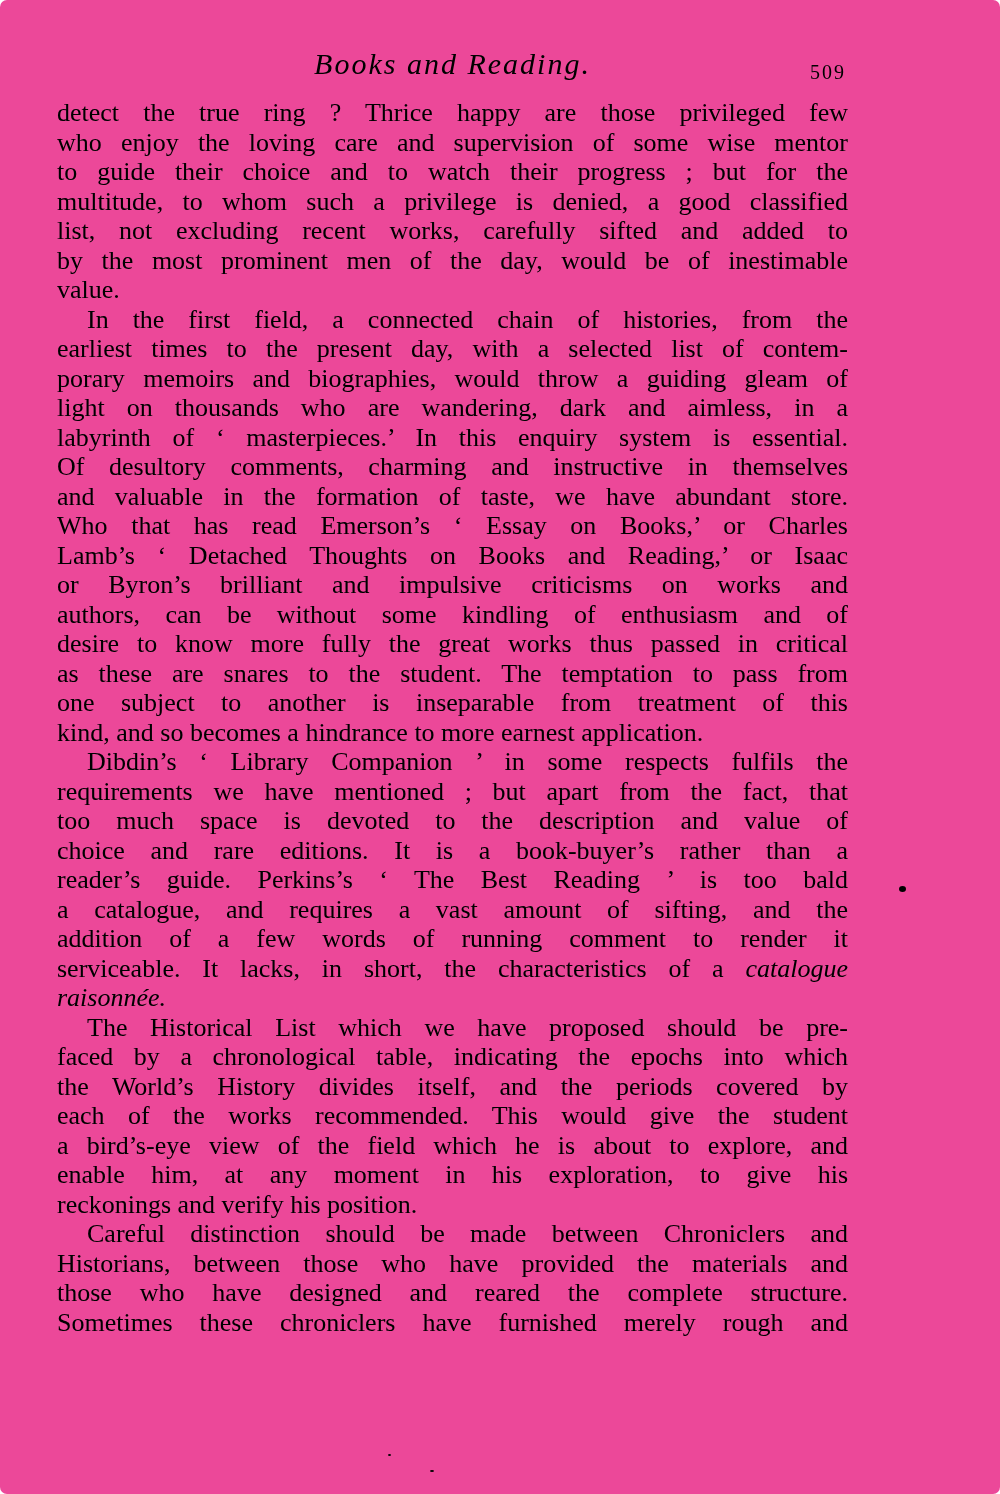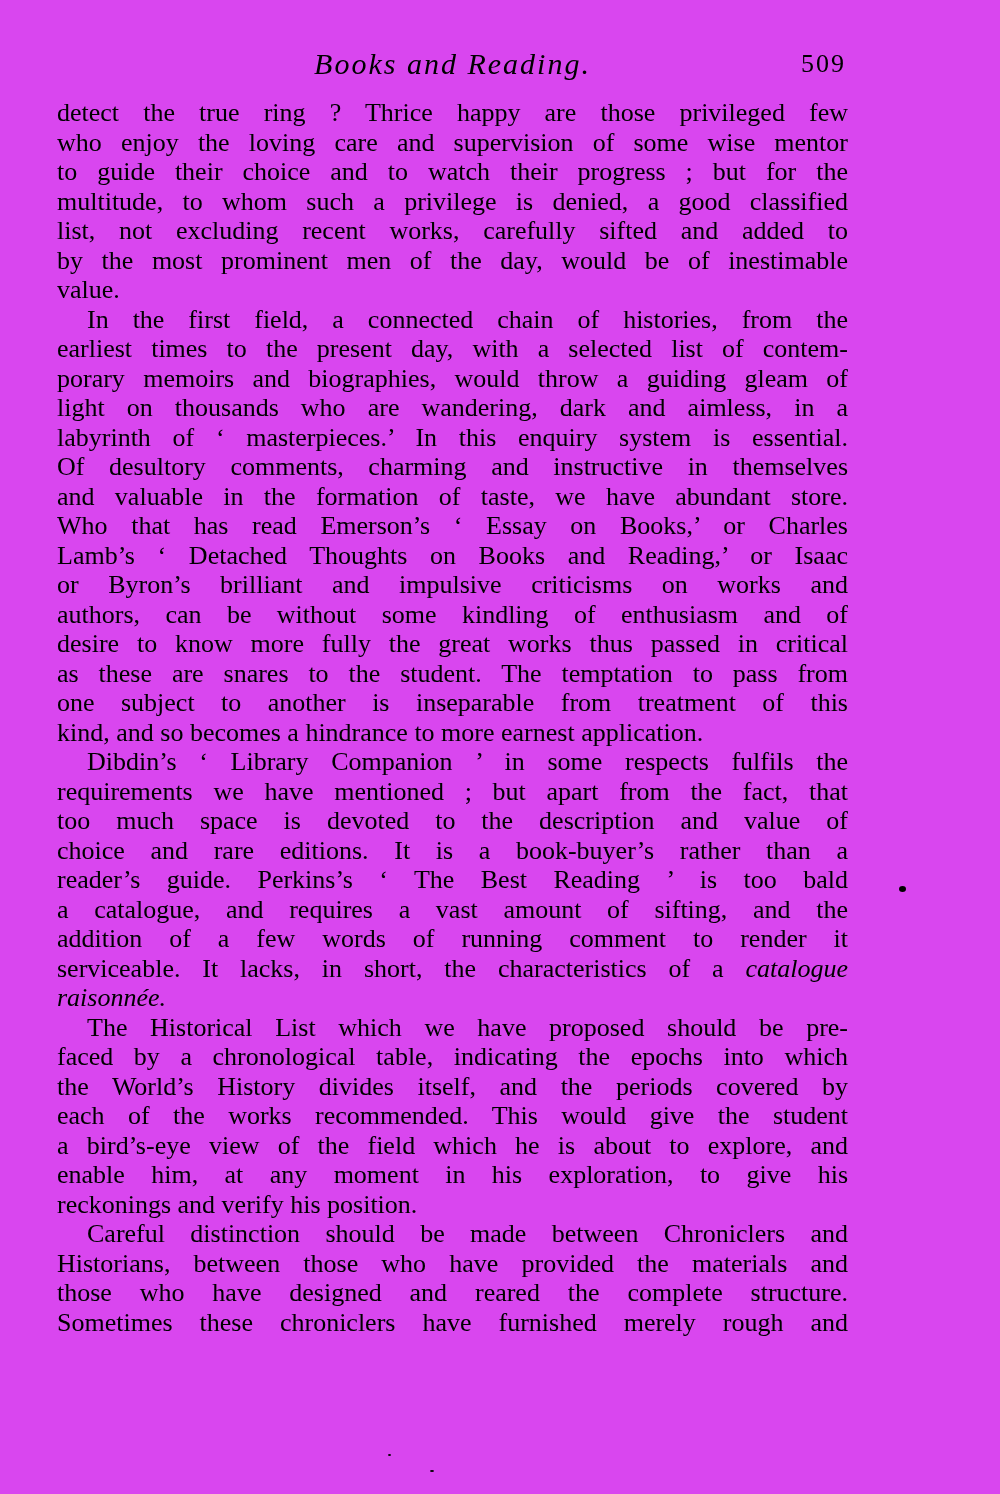--- a/index.html
+++ b/index.html
@@ -4,45 +4,46 @@
 <style>
   html, body {
     margin: 0;
     padding: 0;
     background: #ffffff;
   }
   .page {
     position: relative;
     width: 1000px;
     height: 1494px;
-    background: #d946ef;
+    background: #ec4899;
     color: #000000;
     font-family: "Liberation Serif", "DejaVu Serif", serif;
     overflow: hidden;
+    border-radius: 7px;
   }
   .header {
     position: absolute;
     left: 57px;
     top: 44px;
     width: 791px;
     height: 40px;
   }
   .running-title {
     display: block;
     text-align: center;
     font-style: italic;
     font-size: 30px;
     letter-spacing: 2px;
     line-height: 40px;
   }
   .page-number {
     position: absolute;
     right: 2px;
-    top: 0;
-    font-size: 26px;
+    top: 8px;
+    font-size: 20px;
     line-height: 40px;
     letter-spacing: 2px;
   }
   .body-text {
     position: absolute;
     left: 57px;
     top: 98px;
     width: 791px;
   }
   .line {

